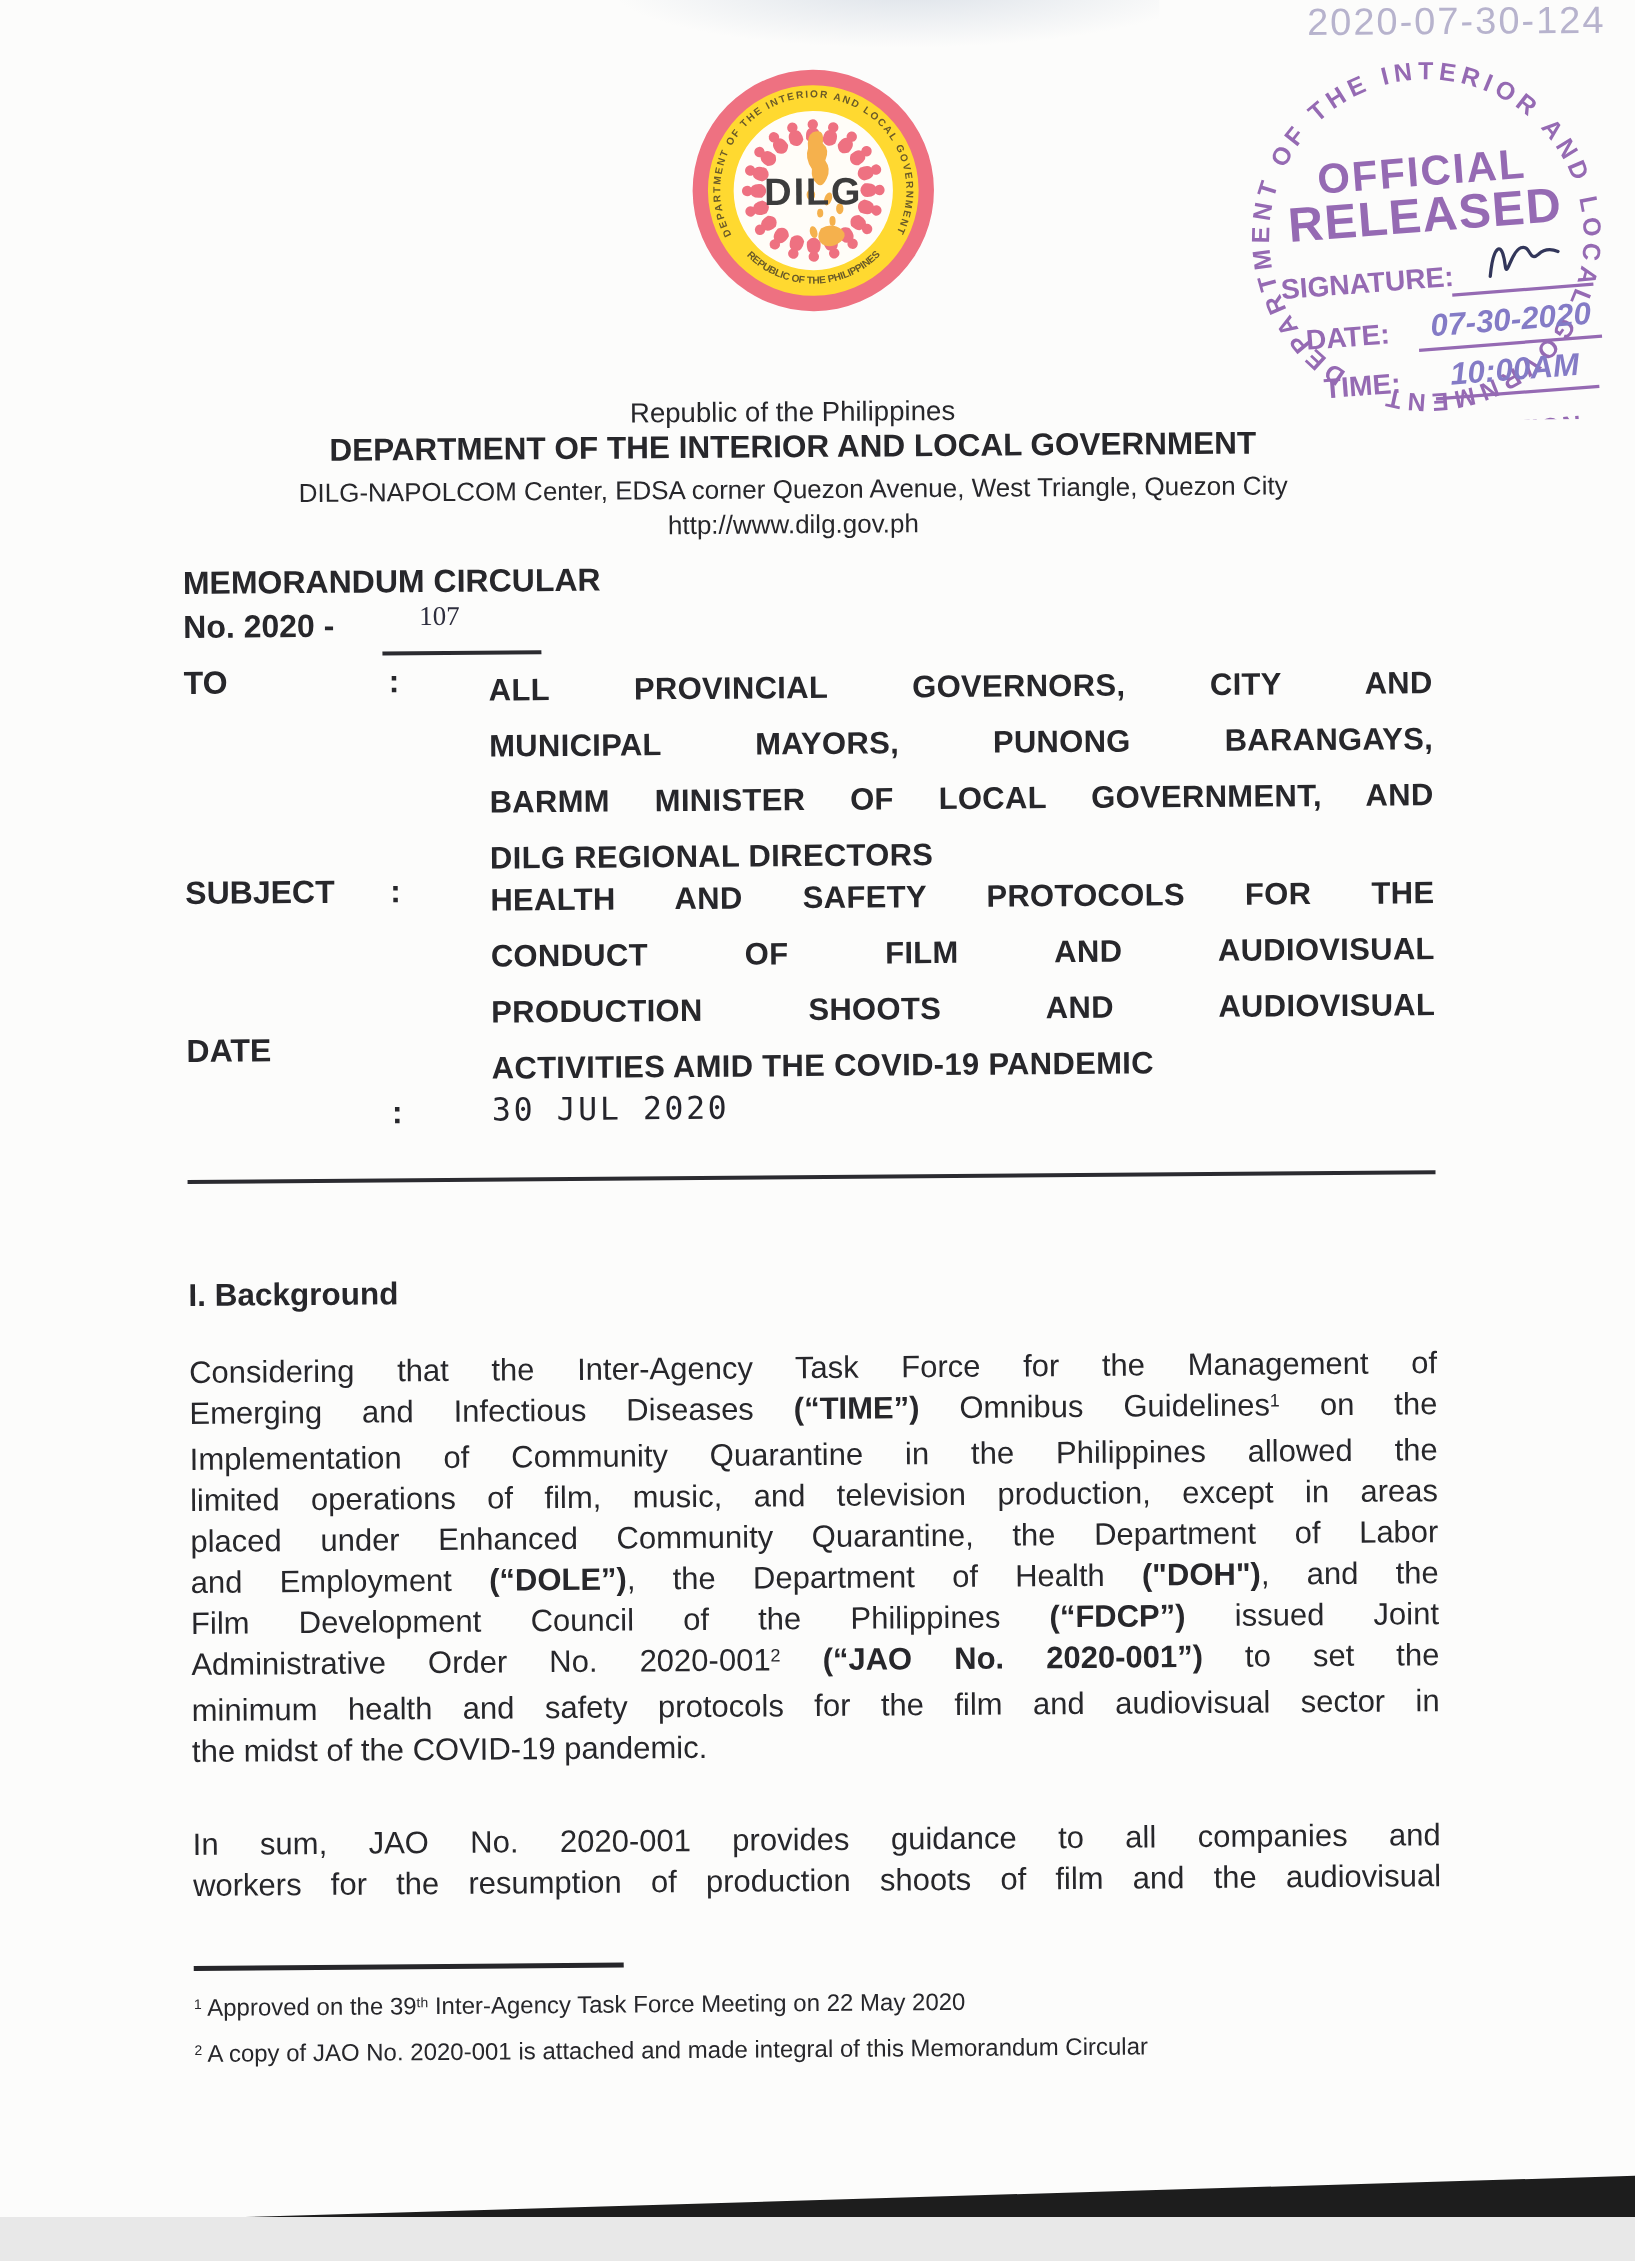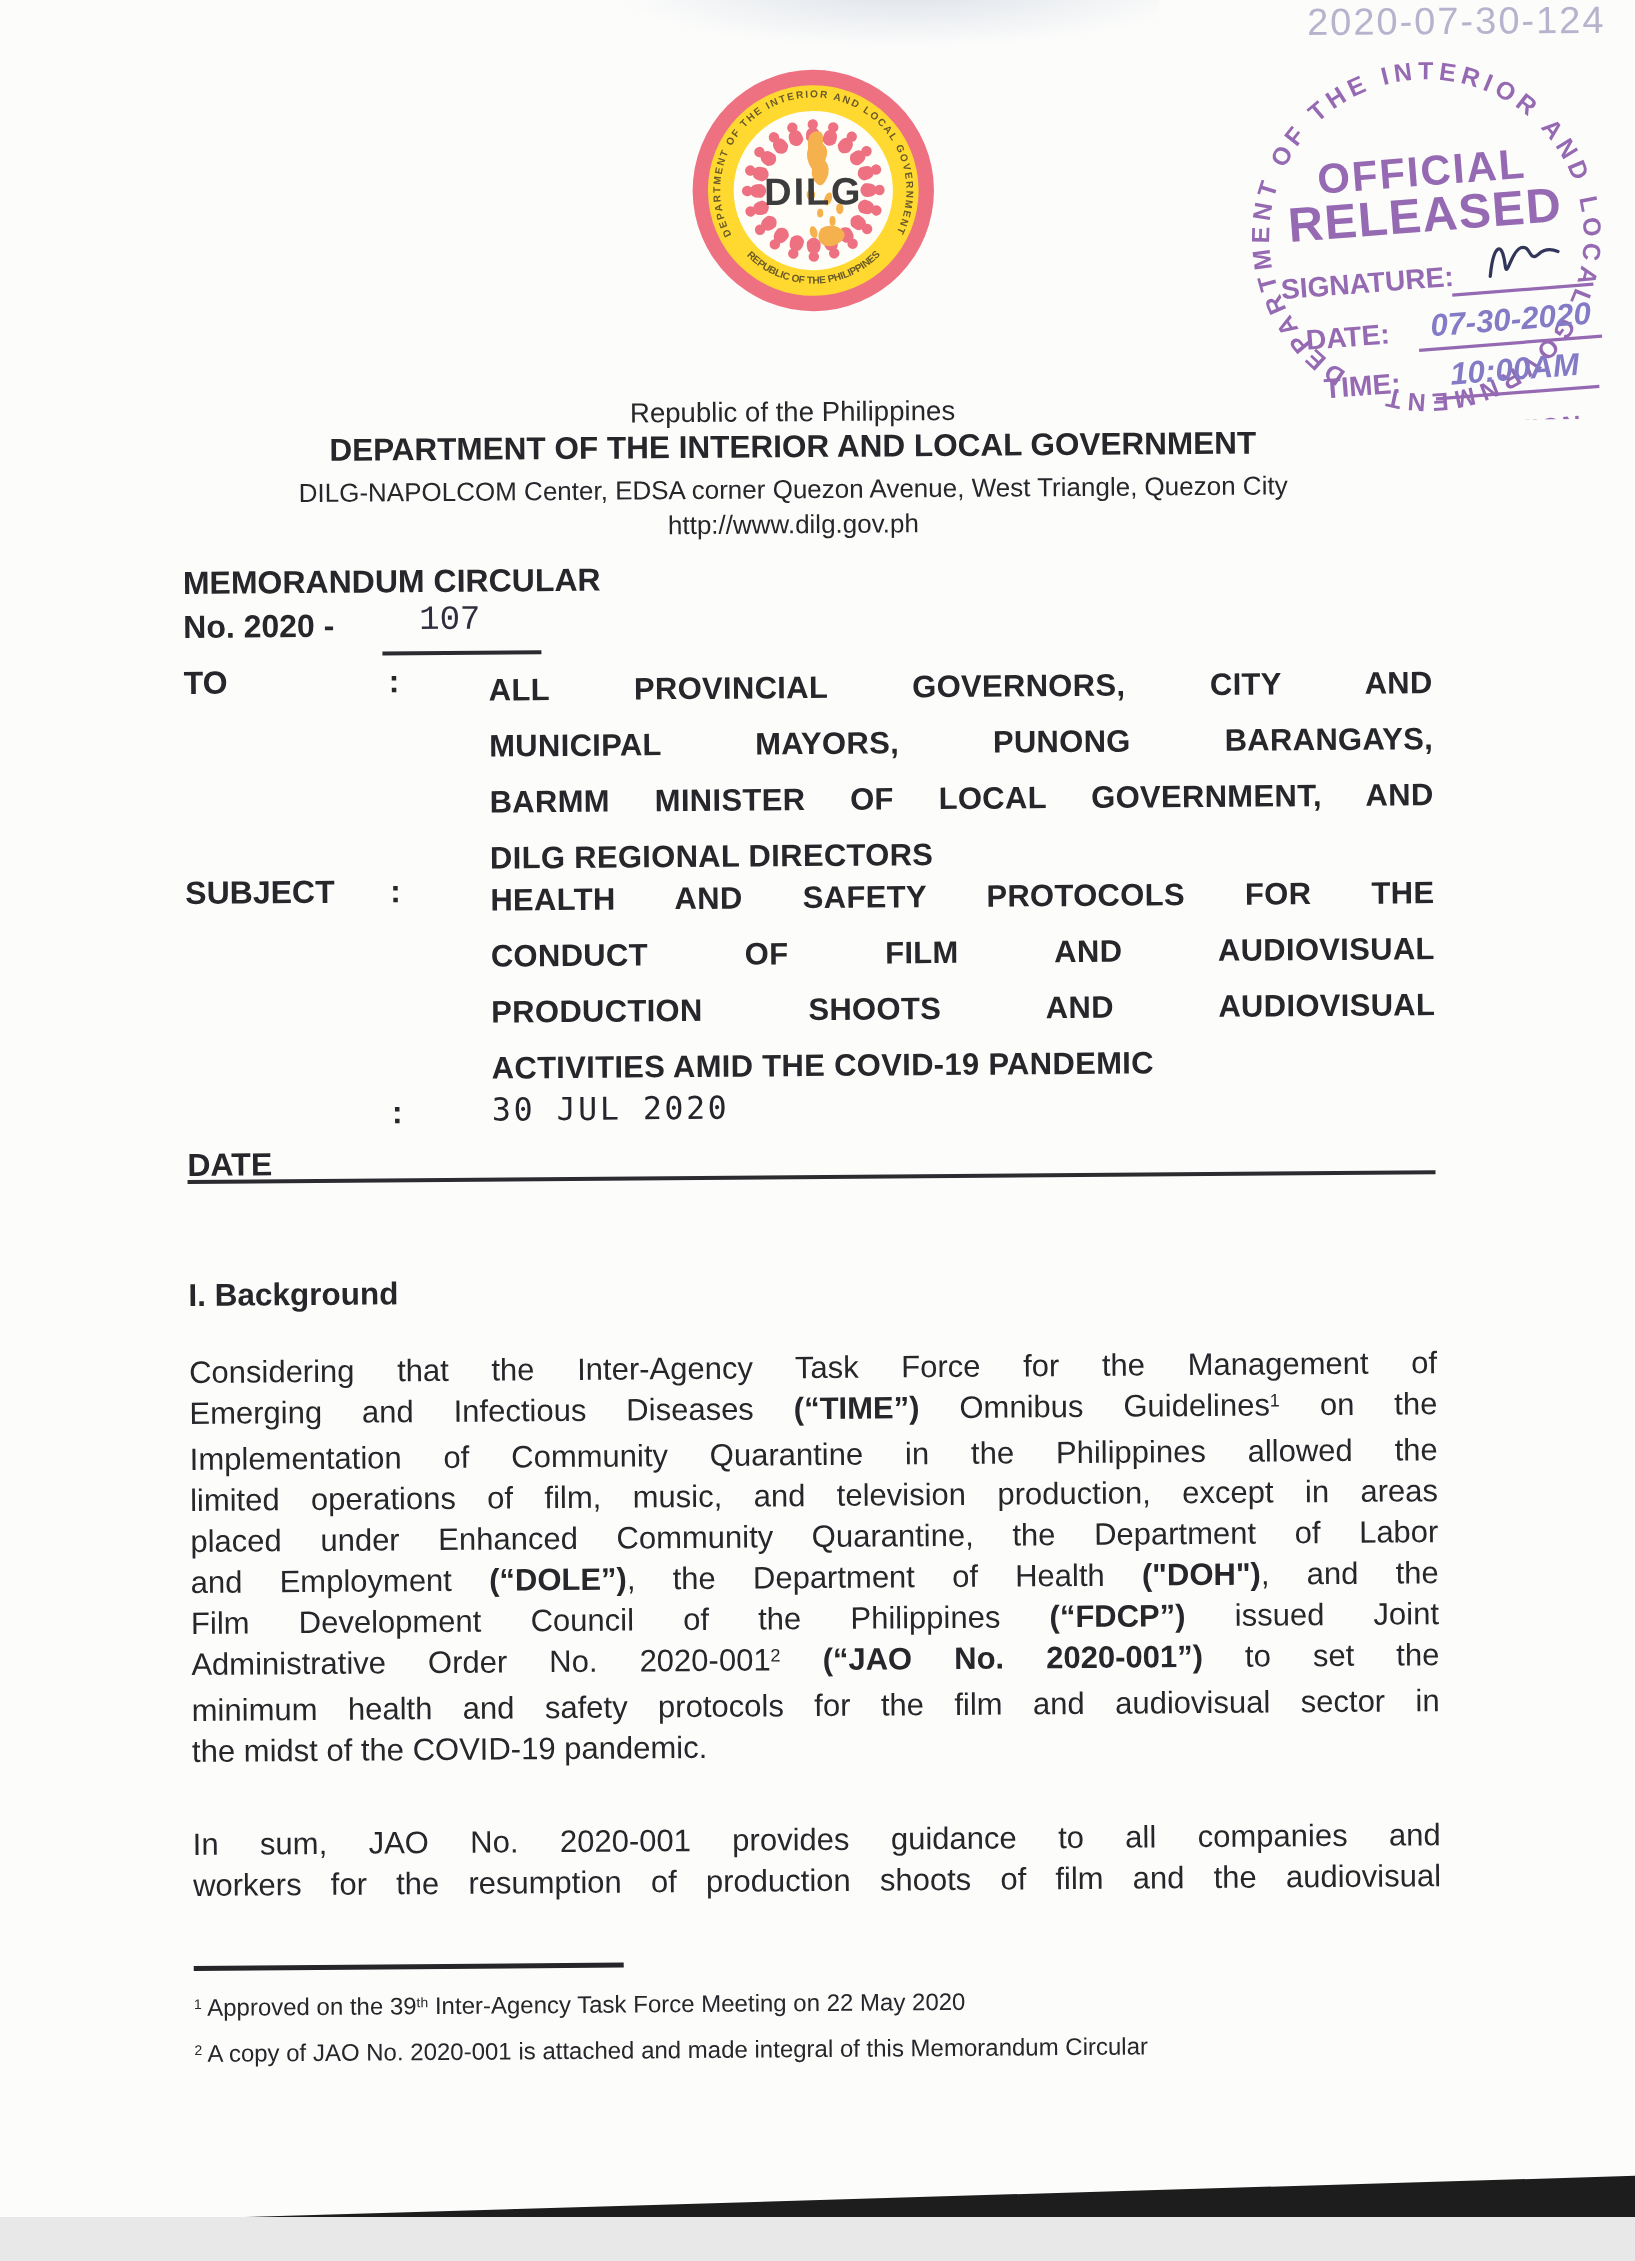--- a/index.html
+++ b/index.html
@@ -21,33 +21,33 @@
   .h-republic{top:396px; font-size:27.6px;}
   .h-dept{top:428px; font-size:31.5px; font-weight:700; letter-spacing:0px;}
   .h-addr{top:474px; font-size:26px;}
   .h-url{top:509px; font-size:26px;}
 
   .logo-wrap{position:absolute; left:698px; top:68px; width:245px; height:245px;}
   .stamp-wrap{position:absolute; left:1250px; top:58px; width:367px; height:367px; opacity:.93;}
 
   .memo-title{position:absolute; left:187px; top:560px; font-size:32px; font-weight:700;}
   .memo-no-prefix{position:absolute; left:187px; top:604px; font-size:32px; font-weight:700;}
-  .memo-no-value{position:absolute; left:423px; top:598px; font-size:34px;
-    font-family:Liberation Mono, monospace; color:#2e2e3e;}
+  .memo-no-value{position:absolute; left:423px; top:598px; font-size:27px;
+    font-family:Liberation Serif, serif; color:#2e2e3e;}
   .no-underline{position:absolute; left:386px; top:648px; width:159px; height:3.9px; background:#2b2b30;}
 
   .row-label{position:absolute; left:187px; font-size:32px; font-weight:700;}
   .row-colon{position:absolute; left:392px; font-size:32px; font-weight:700;}
   .row-value{position:absolute; left:492px; width:944px;}
 
   .to-block{top:660px;}
   .subject-block{top:870px;}
   .caps-lines .tline{font-size:31px; font-weight:700; line-height:56px; letter-spacing:0.3px;}
 
-  .date-row-label{top:1142px;}
+  .date-row-label{top:1028px;}
   .date-row-colon{top:1091px;}
   .date-value{position:absolute; left:492px; top:1089px; font-size:31.5px;
     font-family:"DejaVu Sans Mono", monospace; letter-spacing:2.6px; color:#25252c;}
 
   .rule{position:absolute; left:187px; top:1175px; width:1248px; height:3.9px; background:#2b2b30;}
 
   .section-heading{position:absolute; left:187px; top:1272px; font-size:31.5px; font-weight:700;}
 
   .para{position:absolute; left:187px; width:1248px;}
   .para .tline{font-size:31px; line-height:41px;}

